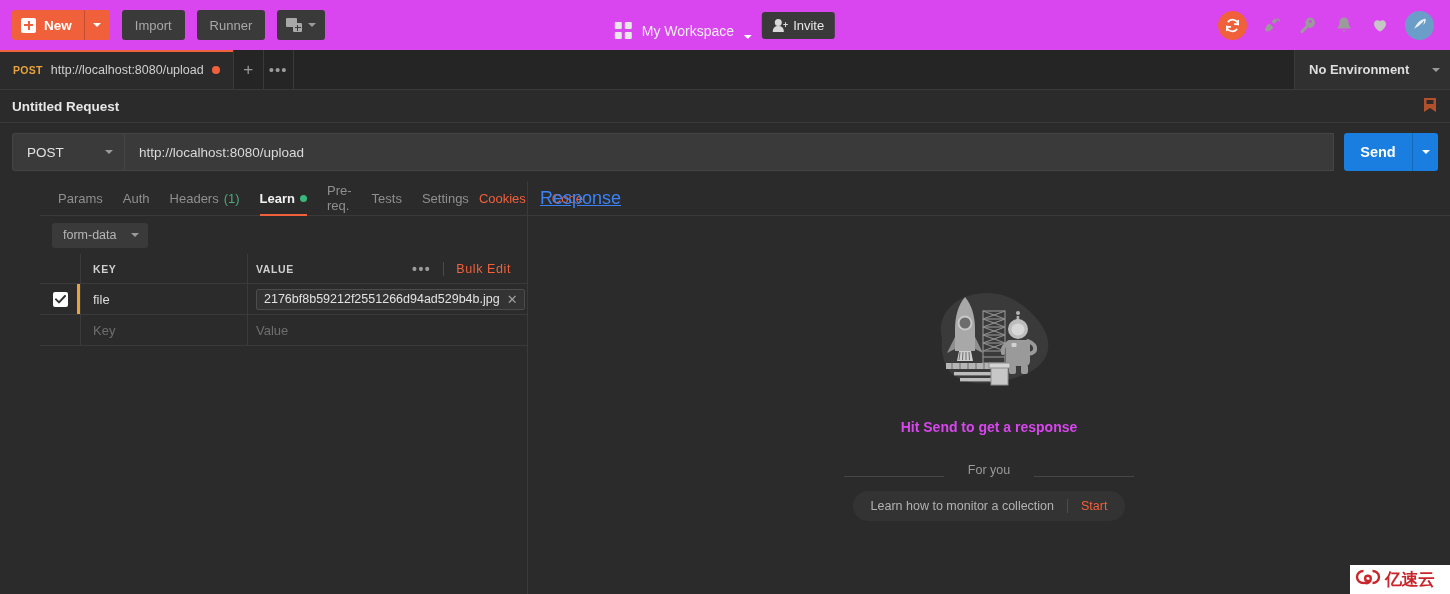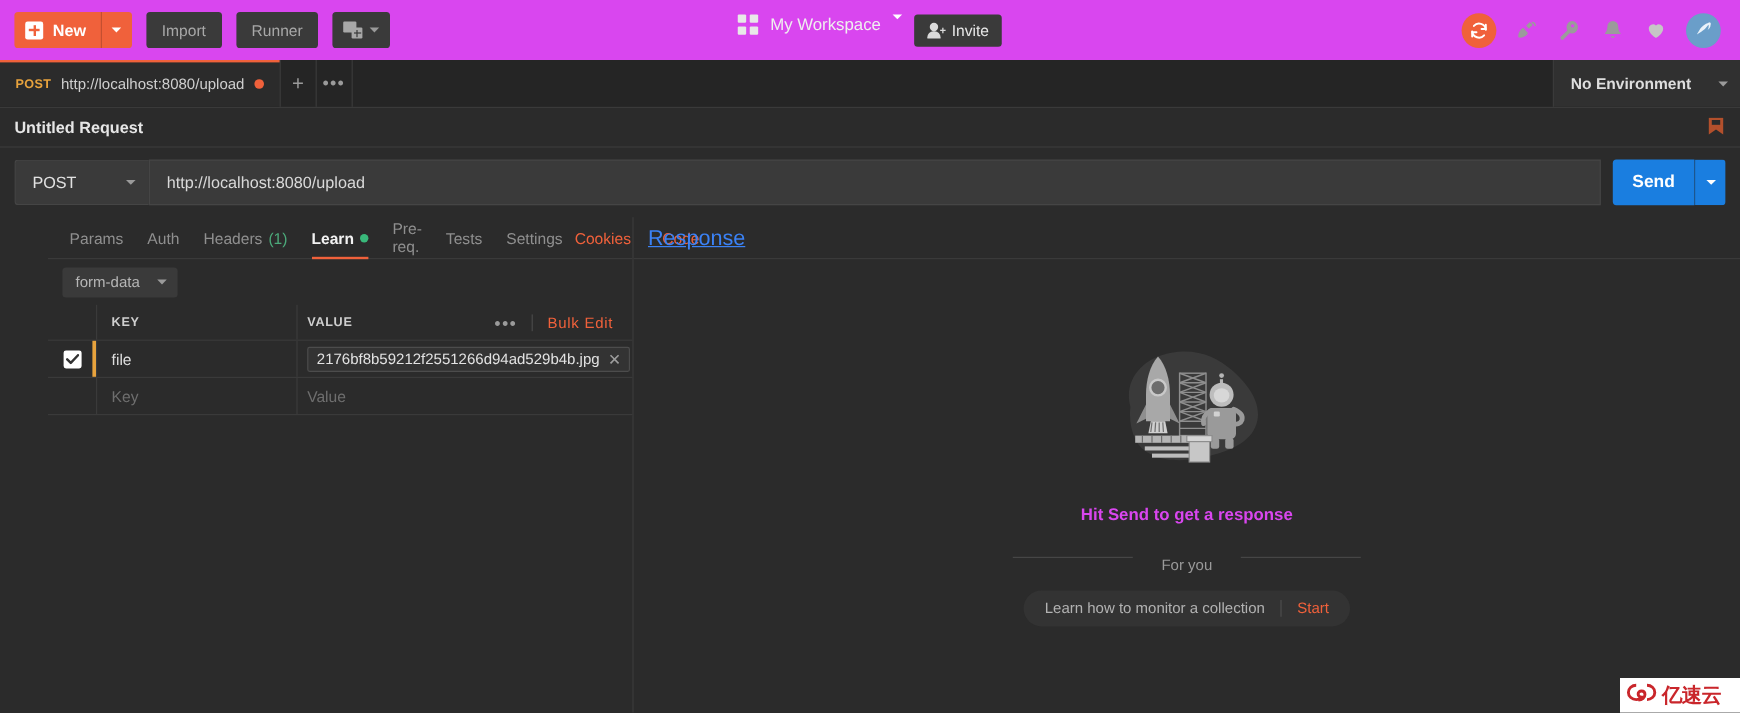--- a/index.html
+++ b/index.html
@@ -44,21 +44,21 @@
     display: flex; align-items: center; padding: 0 13px; color: #a8a8a8;
     font-size: 13px; cursor: pointer;
   }
   .tbtn.icononly { padding: 0 9px; gap: 6px; }
   .win-icon { position: relative; width: 16px; height: 14px; }
   .win-icon .b1 { position: absolute; left: 0; top: 0; width: 11px; height: 9px; background: #a8a8a8; border-radius: 1px; }
   .win-icon .b2 { position: absolute; left: 7px; top: 5px; width: 9px; height: 9px; background: #a8a8a8; border-radius: 1px; }
   .win-icon .b2:before { content:""; position:absolute; left:1.5px; top:3.5px; width:6px; height:1.5px; background:#3a3a3a;}
   .win-icon .b2:after { content:""; position:absolute; left:3.7px; top:1.5px; width:1.5px; height:6px; background:#3a3a3a;}
 
-  .ws-center { position: absolute; left: 50%; transform: translateX(-50%); display: flex; align-items: flex-start; gap: 10px; }
+  .ws-center { position: absolute; left: 50%; transform: translateX(-50%); display: flex; align-items: flex-end; gap: 10px; }
   .grid-icon { display: grid; grid-template-columns: 7px 7px; grid-template-rows: 7px 7px; gap: 3px; }
   .grid-icon i { background: #e8e8e8; border-radius: 1px; display: block; }
   .ws-name { font-size: 14px; color: #efefef; }
   .btn-invite {
     display: flex; align-items: center; gap: 6px; background: #3a3a3a;
     height: 27px; padding: 0 11px; border-radius: 3px; font-size: 13px; color: #e8e8e8;
     cursor: pointer;
   }
   .person-ico { position: relative; width: 14px; height: 13px; }
   .person-ico .head { position: absolute; left: 2px; top: 0; width: 7px; height: 7px; border-radius: 50%; background: #dadada; }
@@ -200,21 +200,21 @@
   .dots3 { color: #9a9a9a; font-size: 14px; letter-spacing: 1.5px; padding: 0 12px; cursor: pointer; }
   .bulkedit { color: #f0613b; font-size: 12.5px; font-weight: normal; padding: 0 10px 0 12px; border-left: 1px solid #4a4a4a; cursor: pointer; }
 
   
   .resp-head { height: 35px; display: flex; align-items: center; padding: 0 12px; border-bottom: 1px solid #3a3a3a; flex: none; }
   .resp-head .rtitle { font-size: 18px; color: #3b82f6; text-decoration: underline; }
   .resp-body { flex: 1; display: flex; flex-direction: column; align-items: center; justify-content: center; gap: 0; min-height: 0; padding-bottom: 6px; }
   .hero { margin-bottom: 14px; }
   .hint { font-size: 14px; color: #d946ef; font-weight: bold; }
   .foryou-wrap { margin-top: 28px; width: 290px; display: flex; flex-direction: column; align-items: center; }
-  .foryou-line { display: flex; align-items: flex-start; width: 100%; gap: 24px; }
+  .foryou-line { display: flex; align-items: flex-end; width: 100%; gap: 24px; }
   .foryou-line .ln { flex: 1; height: 1px; background: #464646; }
   .foryou-line .lbl { font-size: 12.5px; color: #9a9a9a; }
   .promo {
     margin-top: 14px; display: flex; align-items: center; height: 30px;
     background: #333333; border-radius: 15px; padding: 0 2px; cursor: pointer;
   }
   .promo .ptxt { font-size: 12.5px; color: #b2b2b2; padding: 0 13px 0 16px; }
   .promo .pstart { font-size: 12.5px; color: #f0613b; padding: 0 16px 0 13px; border-left: 1px solid #4c4c4c; }
 
   

